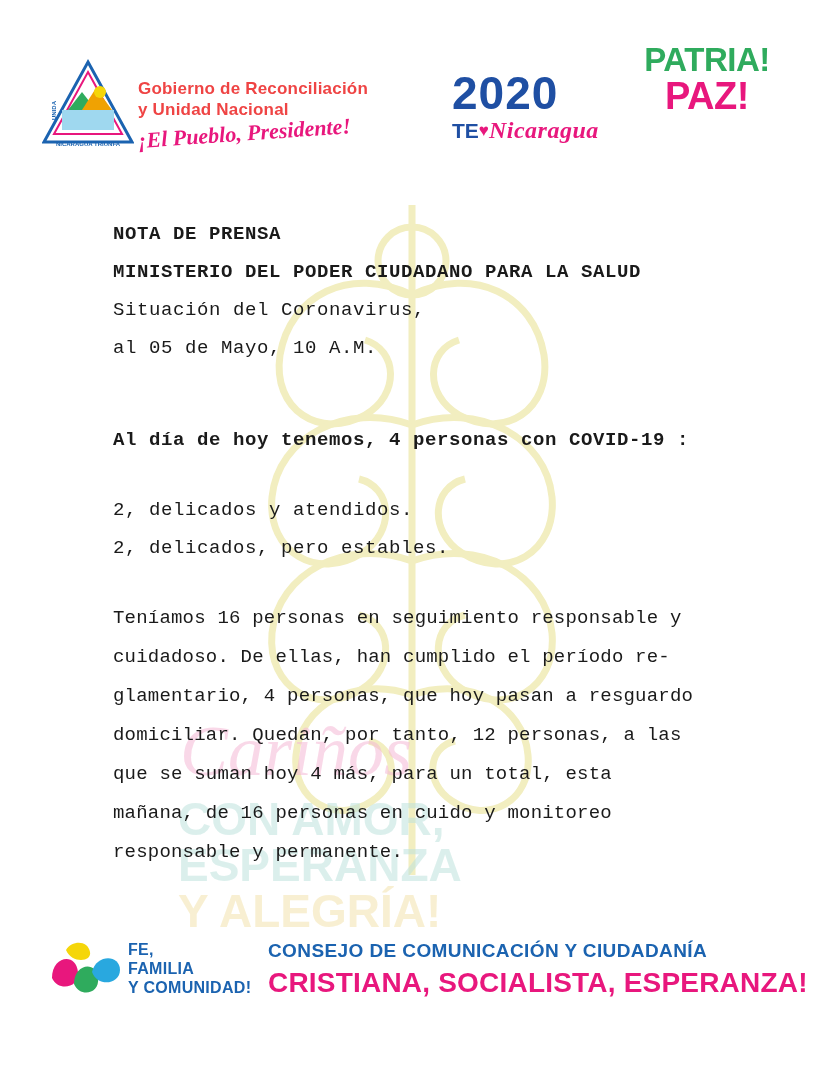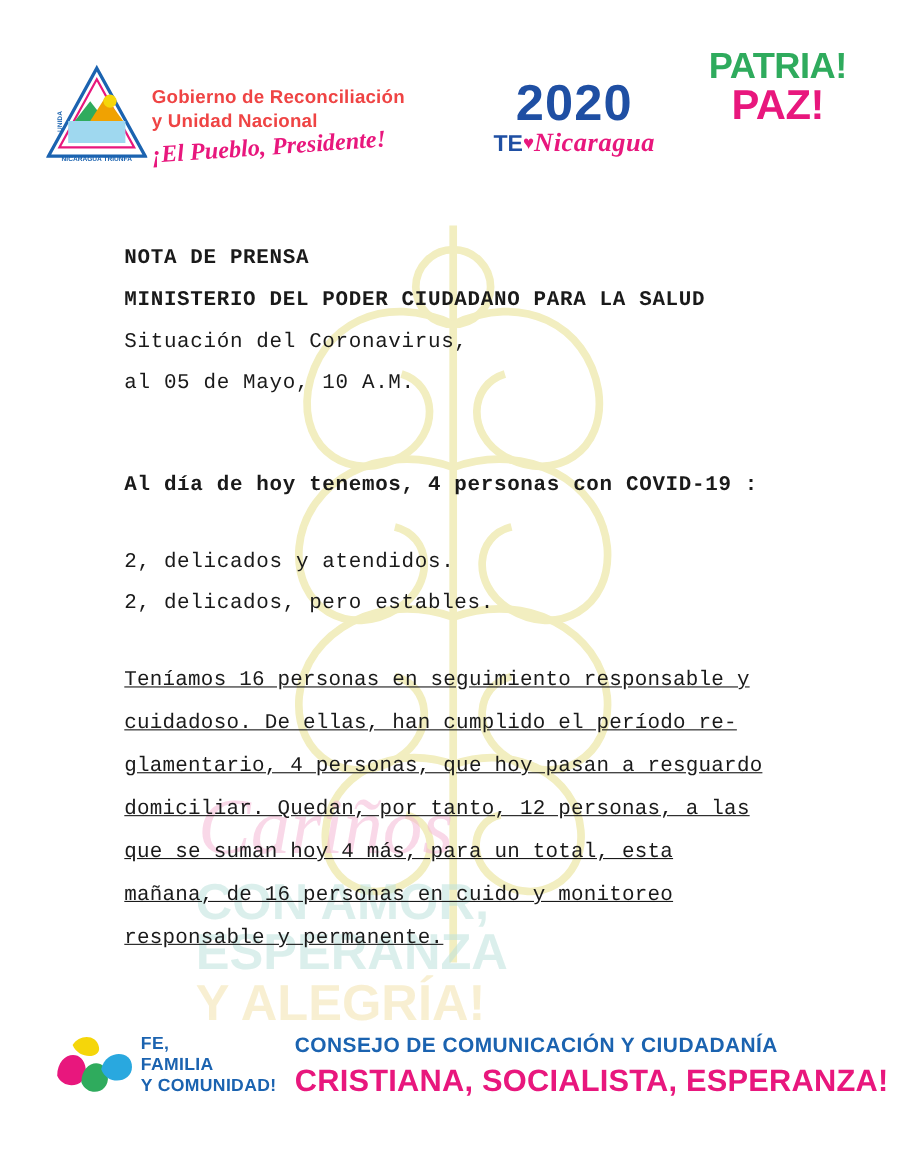--- a/index.html
+++ b/index.html
@@ -70,24 +70,24 @@
     font-size: 22px;
     font-weight: bold;
     color: #e8177d;
     transform: rotate(-4deg);
     transform-origin: left center;
     white-space: nowrap;
   }
 
   .y2020 {
     position: absolute;
-    left: 432px;
+    left: 452px;
     top: 70px;
     width: 180px;
-    text-align: center;
+    text-align: left;
   }
   .y2020-num {
     font-family: "Liberation Sans", sans-serif;
     font-size: 46px;
     font-weight: bold;
     color: #1f4fa3;
     letter-spacing: 1px;
     line-height: 46px;
   }
   .y2020-sub {
@@ -150,21 +150,20 @@
   }
   .gap-lg { height: 54px; }
   .gap-md { height: 32px; }
 
   .para {
     font-family: "Liberation Mono", "DejaVu Sans Mono", monospace;
     font-size: 19px;
     line-height: 39px;
     color: #1a1a1a;
     letter-spacing: 0.2px;
-    text-decoration: underline;
   }
 
   
   .footer {
     position: absolute;
     left: 0;
     bottom: 26px;
     width: 825px;
     height: 110px;
     z-index: 2;

